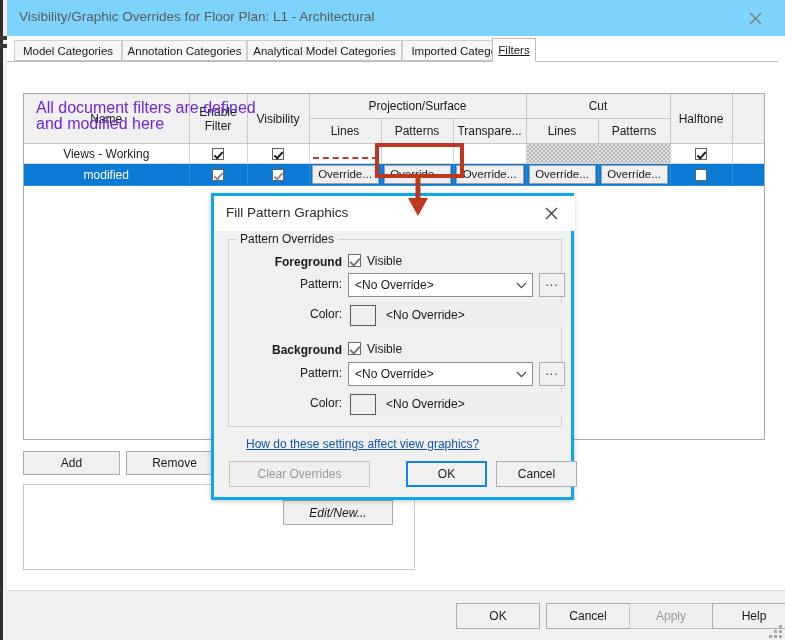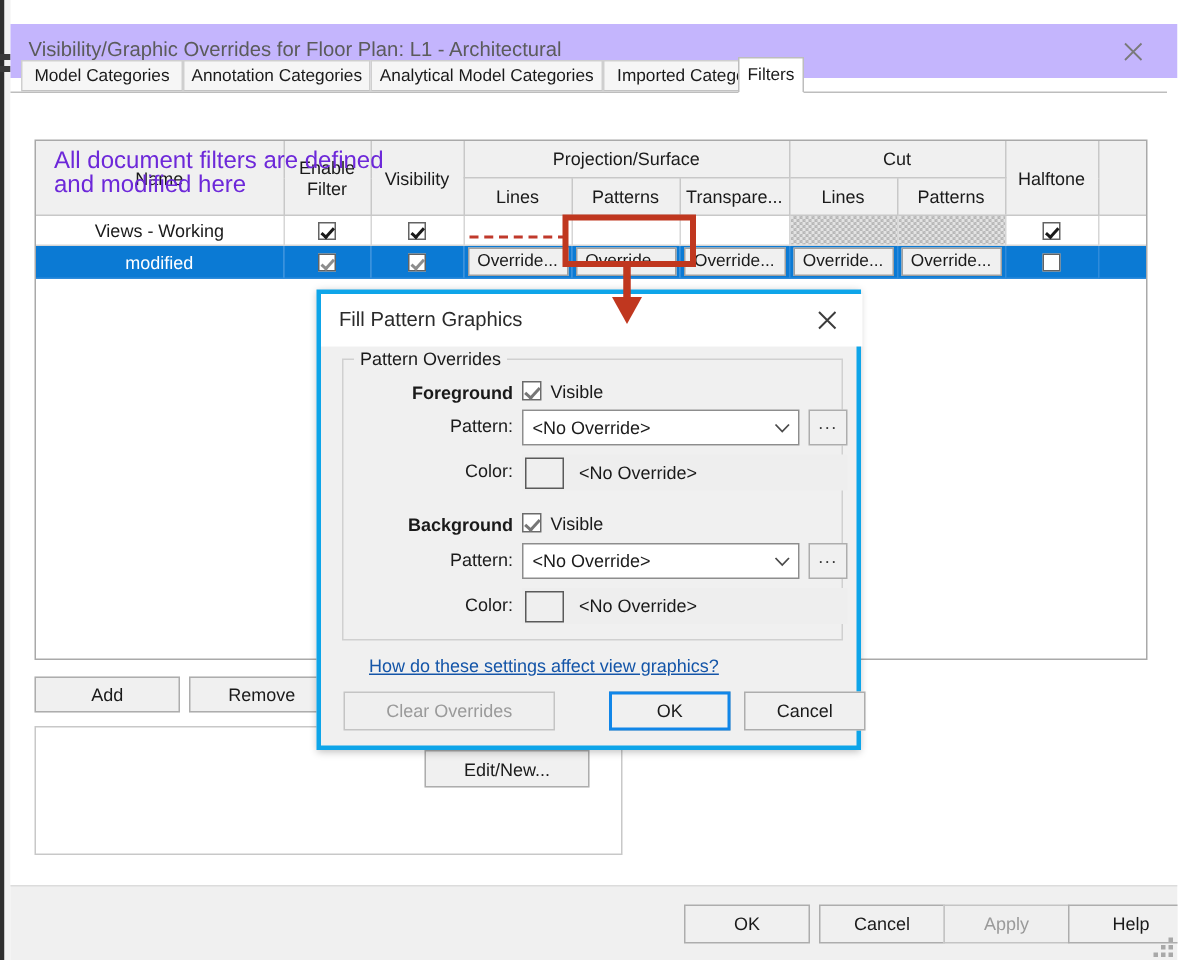--- a/index.html
+++ b/index.html
@@ -47,23 +47,23 @@
   .win-edge-top-dark2 {
     position: absolute;
     left: 0; top: 44px;
     width: 7px; height: 4px;
     background: #3a3a3a;
   }
 
   
   #titlebar {
     position: absolute;
-    left: 7px; top: 16px;
+    left: 7px; top: 0;
     width: 778px; height: 36px;
-    background: #c4b5fd;
+    background: #7dd3fc;
   }
   #title-text {
     position: absolute;
     left: 12px; top: 9px;
     font-size: 13.5px;
     color: #5b5b5b;
     white-space: nowrap;
   }
   #titlebar-close {
     position: absolute;
@@ -98,20 +98,21 @@
     cursor: default;
   }
   .tab.active {
     top: 0px;
     height: 24px;
     background: #ffffff;
     border: 1px solid #bdbdbd;
     border-bottom: 1px solid #ffffff;
     z-index: 5;
     font-size: 11.5px;
+    text-decoration: underline;
   }
 
   
   #panel {
     position: absolute;
     left: 7px; top: 61px;
     width: 771px; height: 529px;
     background: #ffffff;
     border-top: 1px solid #bdbdbd;
     box-sizing: border-box;
@@ -254,21 +255,21 @@
     position: absolute;
     left: 29px; top: 38px;
     width: 220px;
     font-size: 16px;
     line-height: 16px;
     color: #6d28d9;
   }
   #btn-editnew {
     position: absolute;
     left: 276px; top: 438px;
-    width: 110px; height: 25px;
+    width: 110px; height: 25px; font-style: italic;
   }
 
   
   #bottombar {
     position: absolute;
     left: 7px; top: 590px;
     width: 778px; height: 50px;
     background: #f0f0f0;
     border-top: 1px solid #dcdcdc;
   }

